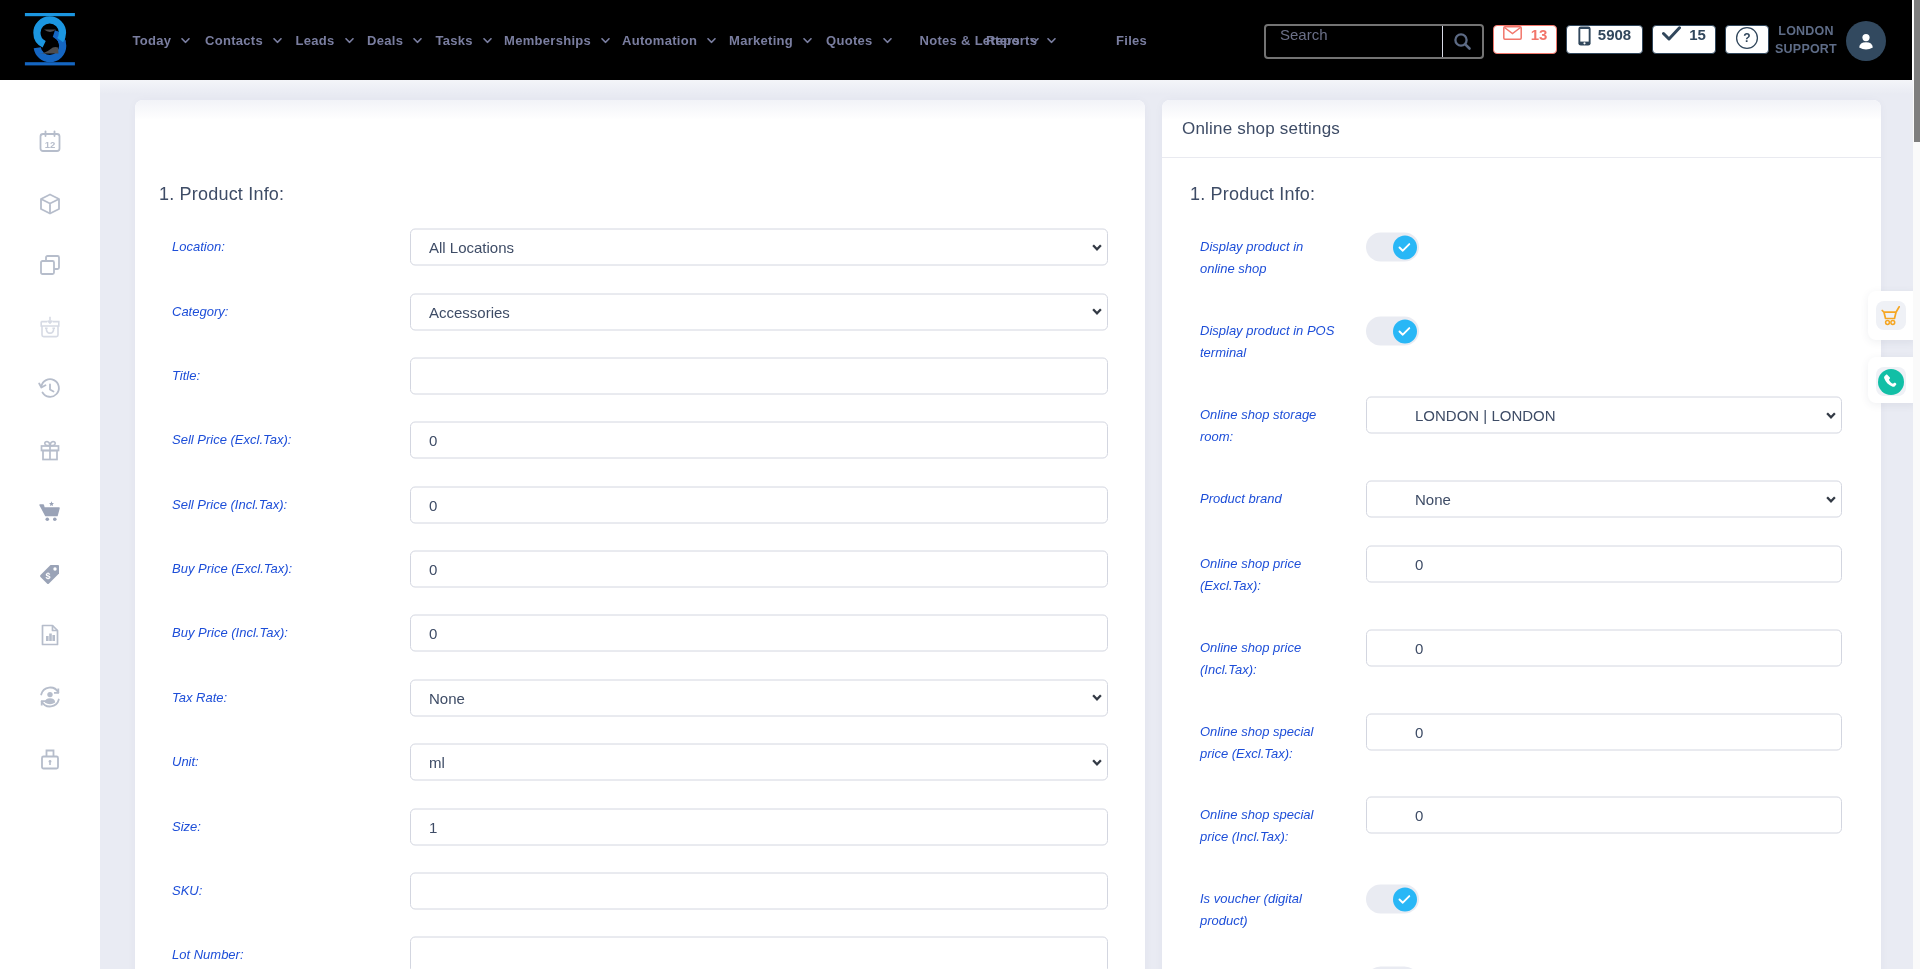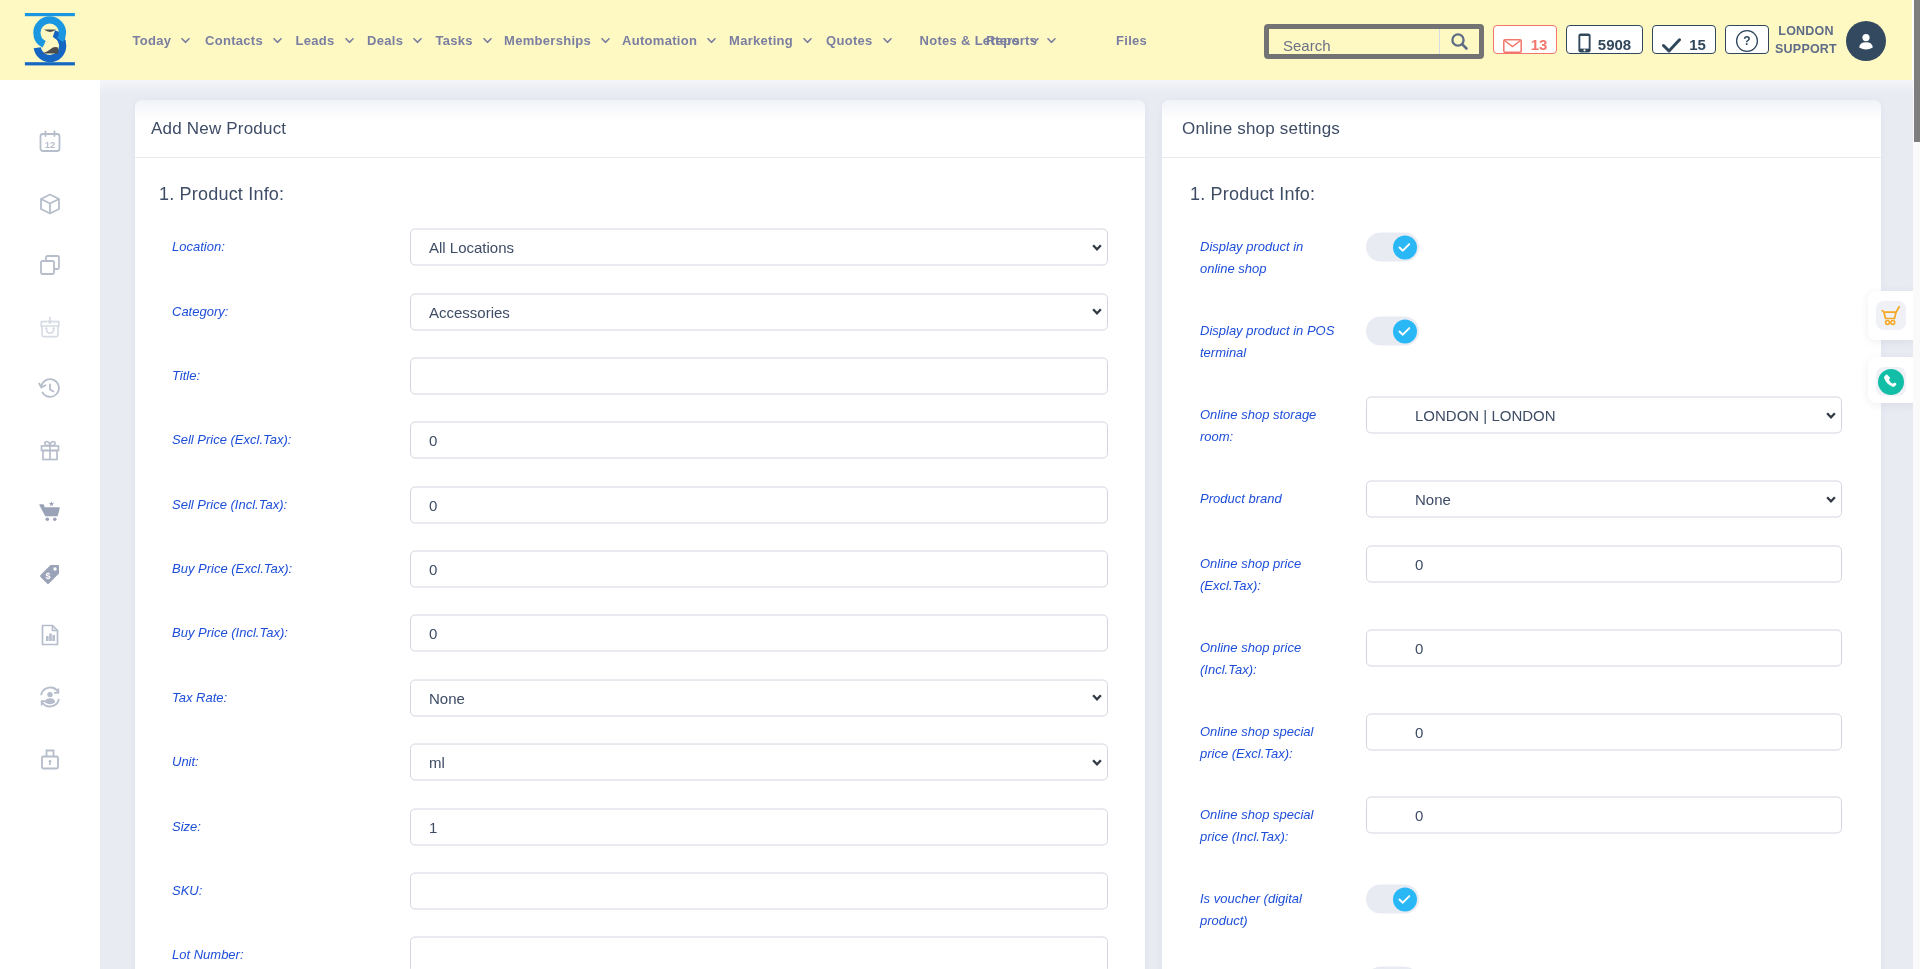--- a/index.html
+++ b/index.html
@@ -1,17 +1,17 @@
 <!DOCTYPE html>
 <html><head>
 <meta charset="utf-8">
 <style>
 *{margin:0;padding:0;box-sizing:border-box;font-family:"Liberation Sans",sans-serif;}
 html,body{width:1920px;height:969px;overflow:hidden;background:#fff;position:relative;}
-.header{position:absolute;left:0;top:0;width:1912px;height:80px;background:#fef9c3;z-index:5;}
+.header{position:absolute;left:0;top:0;width:1912px;height:80px;background:#000000;z-index:5;}
 .content-bg{position:absolute;left:100px;top:80px;width:1813px;height:889px;background:#e9ebf3;z-index:1;}
 .content-bg::before{content:"";position:absolute;left:0;top:0;width:100%;height:14px;background:linear-gradient(#f4f5f9,#e9ebf3);}
 .sidebar{position:absolute;left:0;top:80px;width:100px;height:889px;background:#fff;z-index:2;}
 .card{position:absolute;background:#fff;border-radius:8px;z-index:3;box-shadow:0 1px 10px rgba(50,60,90,0.04);}
 .card::before{content:"";position:absolute;left:0;top:0;right:0;height:20px;background:linear-gradient(#f2f3f8,#ffffff);border-radius:8px 8px 0 0;}
 .cardL{left:135px;top:100px;width:1010px;height:1100px;}
 .cardR{left:1162px;top:100px;width:719px;height:1100px;}
 .chead{position:absolute;left:0;top:0;right:0;height:58px;border-bottom:1px solid #e9eaf0;}
 .ctitle{position:absolute;font-size:17px;color:#3e4c66;top:19px;letter-spacing:0.2px;}
 .sect{position:absolute;font-size:18px;color:#3e4c66;letter-spacing:0.2px;}
@@ -22,21 +22,21 @@
 .cardL .lab{left:37px;}
 .cardL .ctl{left:275px;width:698px;height:37px;}
 .cardR .lab{left:38px;width:170px;}
 .cardR .ctl{left:204px;width:476px;height:37px;padding-left:48px;}
 .sel .chev{position:absolute;right:5px;top:50%;transform:translateY(-50%);}
 .tog{position:absolute;left:204px;width:53px;height:29px;border-radius:15px;background:#e9ebf2;transform:translateY(-50%);}
 .tog .knob{position:absolute;right:2.5px;top:2.5px;width:24px;height:24px;border-radius:50%;background:#29b7f6;display:flex;align-items:center;justify-content:center;}
 .nav{position:absolute;left:0;top:0;height:80px;width:1260px;z-index:6;}
 .nav .item{position:absolute;top:40px;transform:translateY(-50%);display:flex;align-items:center;color:#7a7ea0;font-size:13px;font-weight:700;letter-spacing:0.3px;white-space:nowrap;}
 .nav .item svg{margin-left:10px;}
-.hbtn{position:absolute;top:25px;height:29px;border-radius:4px;display:flex;align-items:flex-end;justify-content:center;font-weight:600;font-size:15px;background:#fff;}
+.hbtn{position:absolute;top:25px;height:29px;border-radius:4px;display:flex;align-items:flex-start;justify-content:center;font-weight:600;font-size:15px;background:#fff;}
 .dark{border:1.5px solid #31475c;color:#31475c;}
 .fbox{position:absolute;width:48px;height:49px;background:#fff;border-radius:8px 0 0 8px;z-index:4;box-shadow:0 2px 8px rgba(50,60,90,0.08);}
 .fbox .sq{position:absolute;left:8px;top:10px;width:30px;height:29px;background:#eff1f6;border-radius:8px;display:flex;align-items:center;justify-content:center;}
 </style>
 </head>
 <body>
 <div class="content-bg"></div>
 <div class="sidebar">
   <svg style="position:absolute;left:38px;top:50px;" width="24" height="24" viewBox="0 0 24 24">
       <rect x="2.5" y="4" width="19" height="17" rx="2.5" fill="none" stroke="#b6bdcb" stroke-width="1.8"></rect>
@@ -140,21 +140,21 @@
           <path d="M1 1.2 L4.5 4.8 L8 1.2" fill="none" stroke="#7a7ea0" stroke-width="1.6" stroke-linecap="round"></path>
         </svg></div>
     <div class="item" style="left:903.5px;padding-left:16px;">Notes &amp; Letters <svg width="9" height="6" viewBox="0 0 9 6">
           <path d="M1 1.2 L4.5 4.8 L8 1.2" fill="none" stroke="#7a7ea0" stroke-width="1.6" stroke-linecap="round"></path>
         </svg></div>
     <div class="item" style="left:986px;">Reports <svg width="9" height="6" viewBox="0 0 9 6">
           <path d="M1 1.2 L4.5 4.8 L8 1.2" fill="none" stroke="#7a7ea0" stroke-width="1.6" stroke-linecap="round"></path>
         </svg></div>
     <div class="item" style="left:1116px;">Files</div>
   </div>
-  <div style="position:absolute;left:1264px;top:24px;width:220px;height:35px;border:5px solid #737373;border-radius:4px;display:flex;align-items:flex-end;">
+  <div style="position:absolute;left:1264px;top:24px;width:220px;height:35px;border:2px solid #737373;border-radius:4px;display:flex;align-items:flex-start;">
     <div style="flex:1;padding-left:14px;font-size:15px;color:#6b7088;">Search</div>
     <div style="width:40px;height:100%;border-left:1px solid #d8dae6;display:flex;align-items:center;justify-content:center;">
       <svg width="19" height="19" viewBox="0 0 19 19">
           <circle cx="8" cy="8" r="5.6" fill="none" stroke="#5d6b85" stroke-width="2.3"></circle>
           <line x1="12.3" y1="12.3" x2="16.5" y2="16.5" stroke="#5d6b85" stroke-width="2.6" stroke-linecap="round"></line>
         </svg>
     </div>
   </div>
   <div class="hbtn" style="left:1493px;width:64px;border:1.5px solid #f2766b;color:#f2766b;">
     <svg width="19" height="14" viewBox="0 0 19 14" style="margin-right:9px;">
@@ -183,23 +183,20 @@
   <div style="position:absolute;left:1772px;top:22px;width:68px;text-align:center;font-size:12.5px;font-weight:700;color:#5e6c87;line-height:18px;letter-spacing:0.2px;">LONDON SUPPORT</div>
   <div style="position:absolute;left:1846px;top:21px;width:40px;height:40px;border-radius:50%;background:#32495f;display:flex;align-items:center;justify-content:center;">
     <svg width="22" height="22" viewBox="0 0 22 22">
         <circle cx="11" cy="7.6" r="3.6" fill="#fff"></circle>
         <path d="M4.2 17.4 Q4.6 12.2 11 12.2 Q17.4 12.2 17.8 17.4 Q14.5 19.4 11 19.4 Q7.5 19.4 4.2 17.4 Z" fill="#fff"></path>
       </svg>
   </div>
 </div>
 
 <div class="card cardL">
-  <div class="chead">
-      <div class="ctitle" style="left:16px;">Add New Product</div>
-    </div>
   <div class="sect" style="left:24px;top:84px;">1. Product Info:</div>
   <div class="row" style="top:147px;">
       <span class="lab">Location:</span>
       <div class="ctl sel">All Locations<svg class="chev" width="10" height="7" viewBox="0 0 10 7">
           <path d="M1.1 1.3 L5 5.3 L8.9 1.3" fill="none" stroke="#333a45" stroke-width="2.3"></path>
         </svg></div>
     </div>
   <div class="row" style="top:211.5px;">
       <span class="lab">Category:</span>
       <div class="ctl sel">Accessories<svg class="chev" width="10" height="7" viewBox="0 0 10 7">

